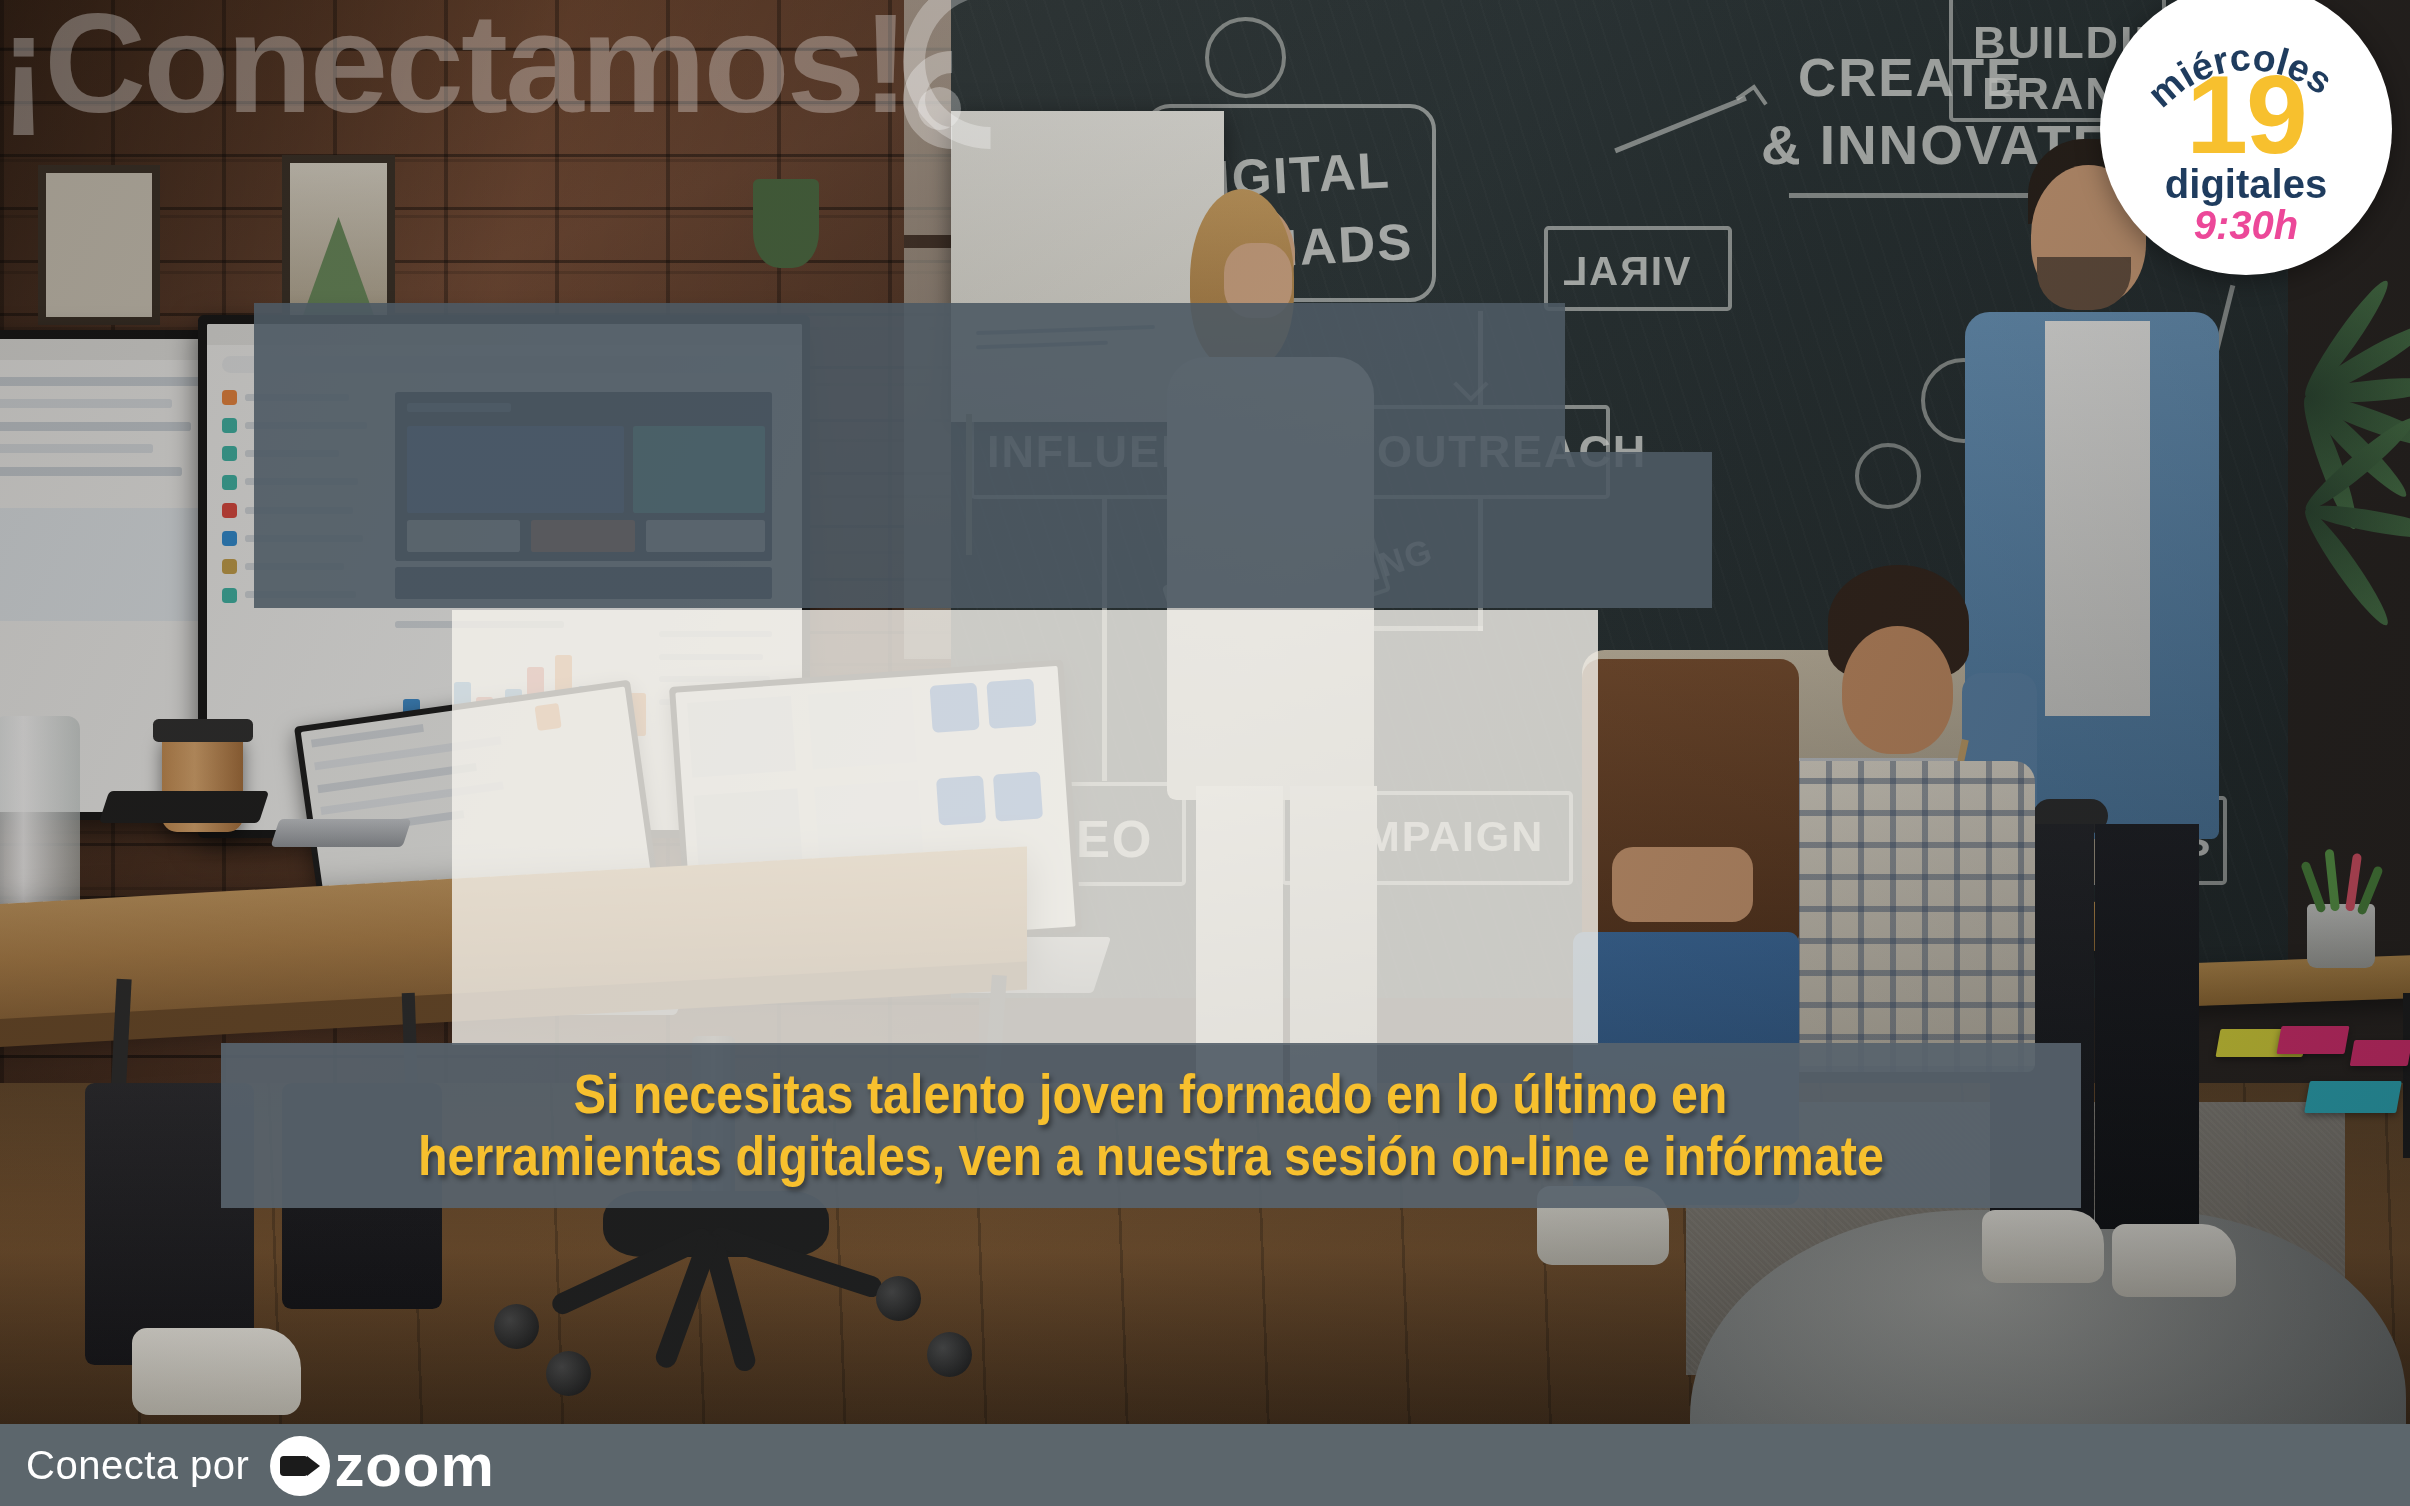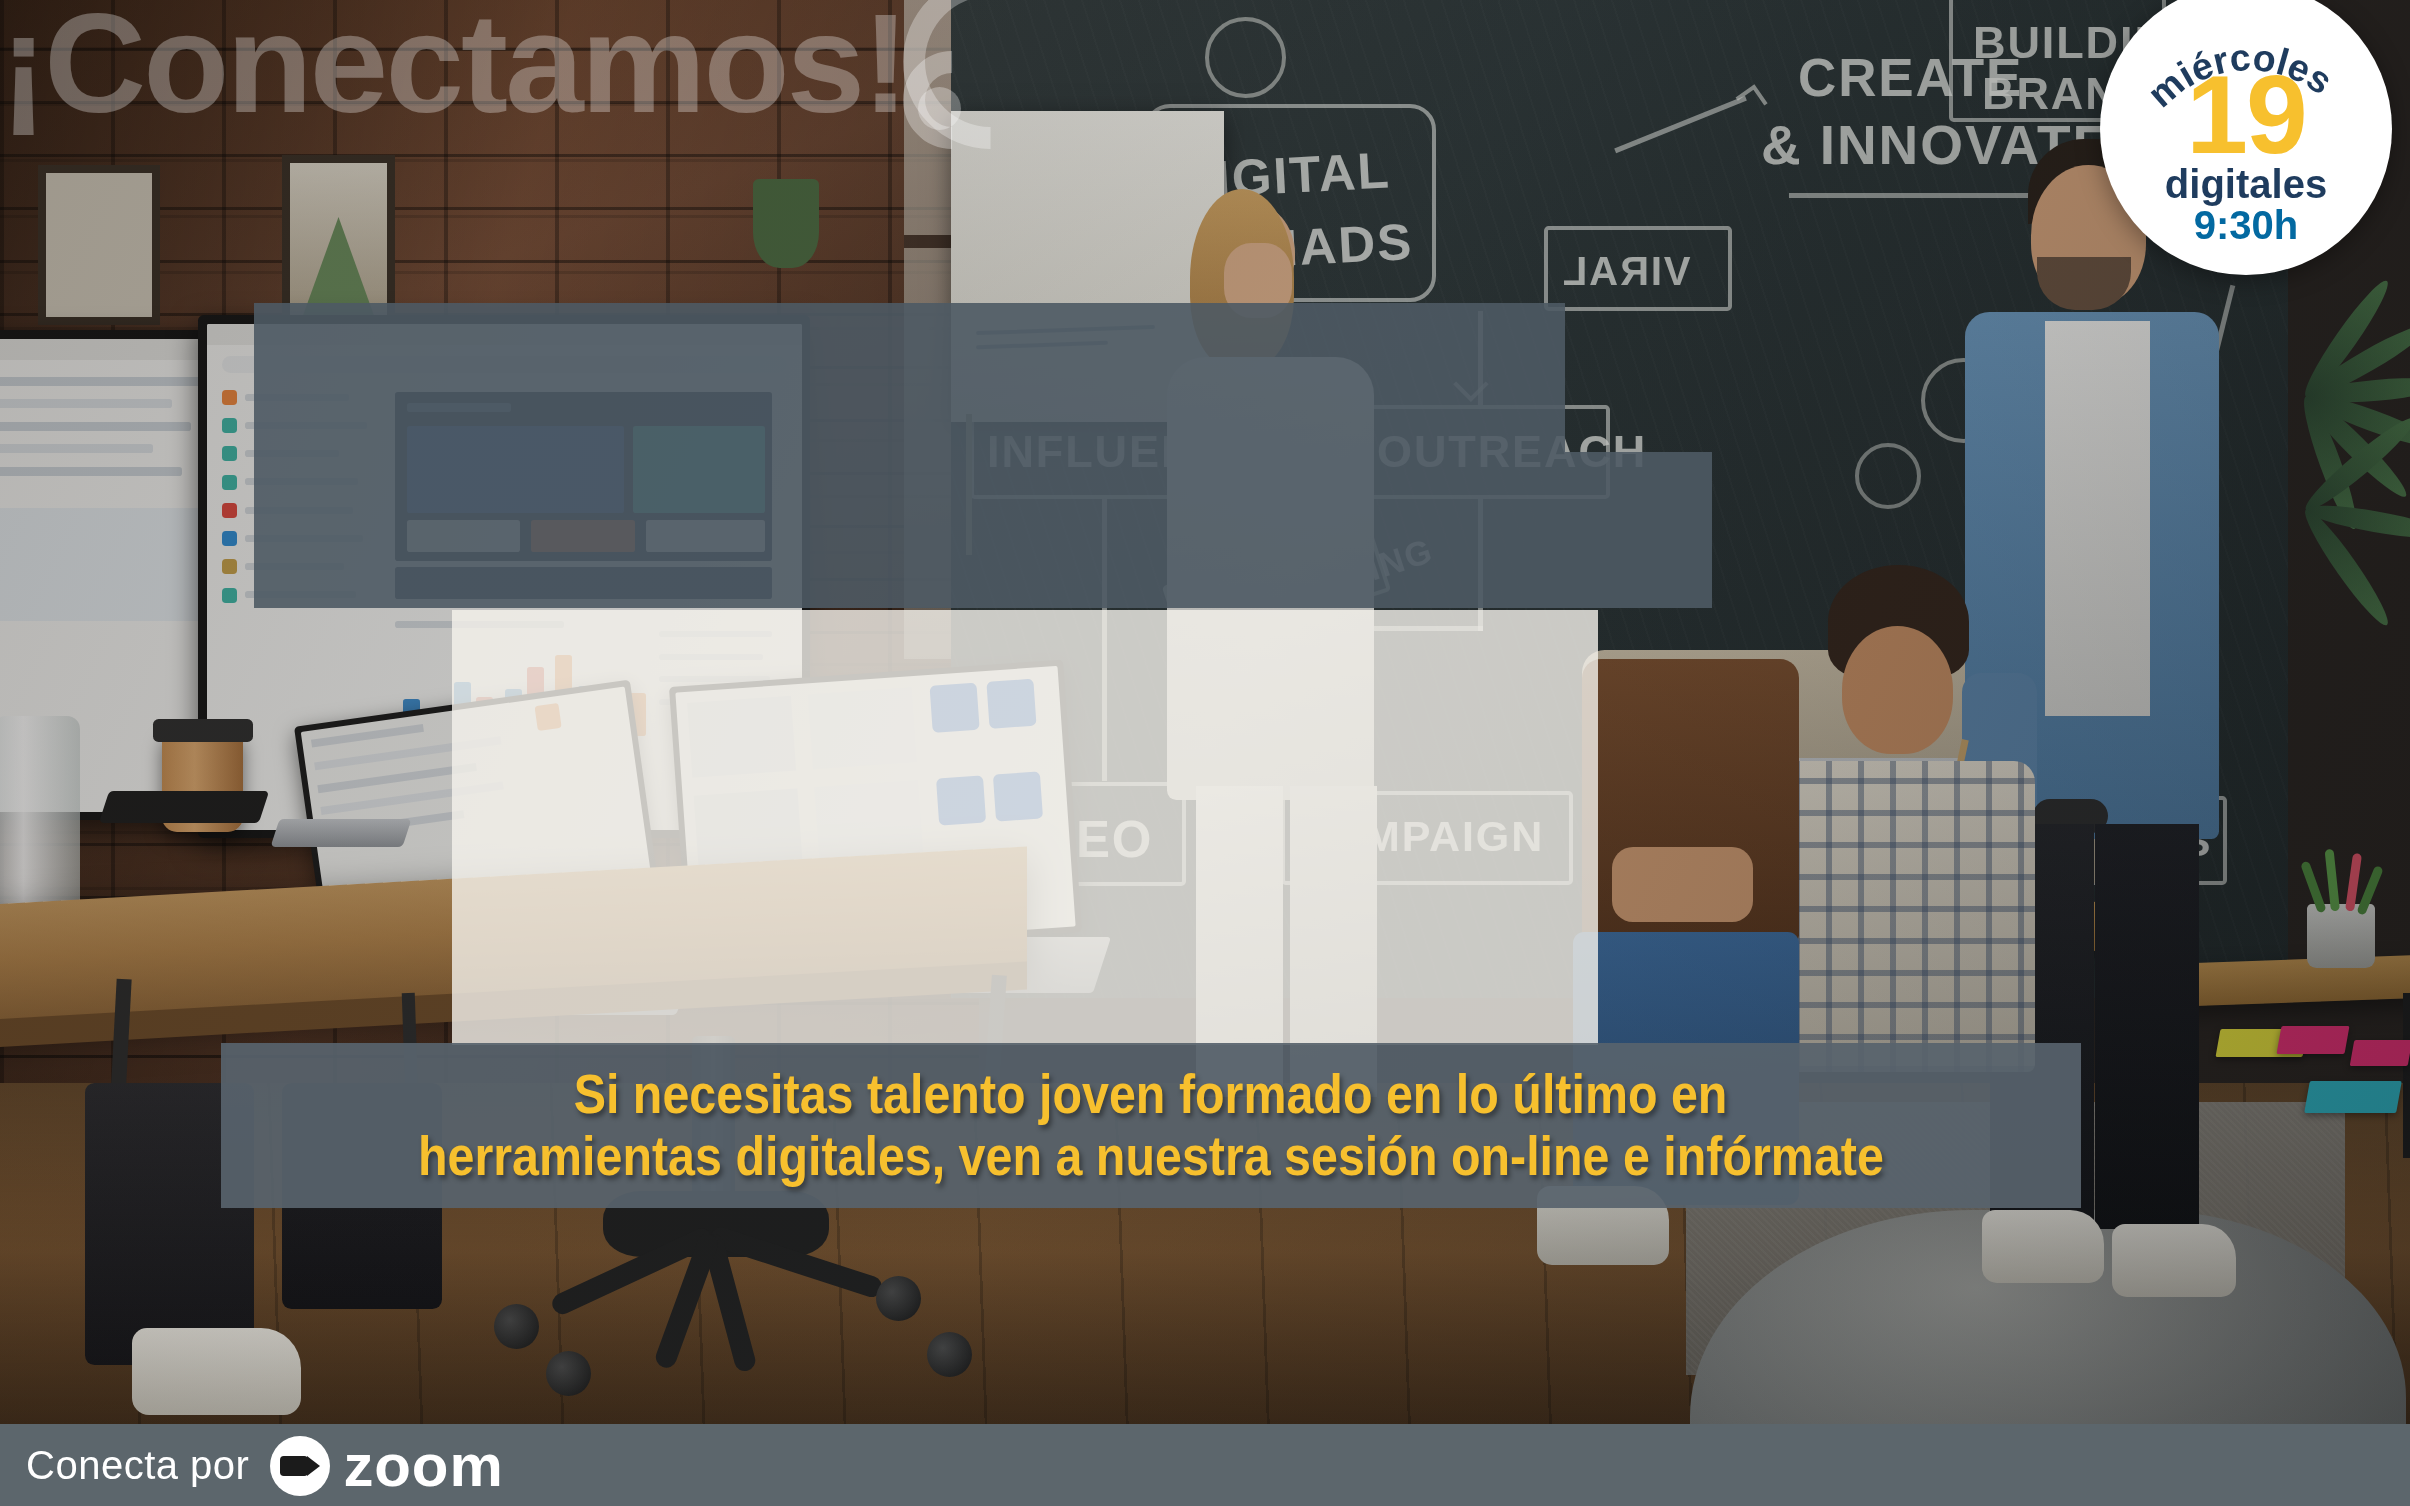--- a/index.html
+++ b/index.html
@@ -161,21 +161,21 @@
     background:rgba(255,255,255,.30); }
 
   
   #date-badge{ position:absolute; right:19px; top:-17px; width:292px; height:292px;
     border-radius:50%; background:#fff; box-shadow:0 5.6px 24.5px rgba(0,0,0,.35);
     display:flex; flex-direction:column; align-items:center; }
   #date-badge .weekday-arc{ position:absolute; left:0; top:0; width:292px; height:292px; }
   #date-badge .daynum{ margin-top:81px; font-size:111px; font-weight:700; color:#F7C02E; line-height:.92;
     letter-spacing:-1.9px; }
   #date-badge .month{ font-size:40px; font-weight:700; color:#1F3C5E; line-height:1.02; margin-top:-1.9px; }
-  #date-badge .time{ font-size:40px; font-weight:700; color:#0369a1; line-height:1.02; }
+  #date-badge .time{ font-size:40px; font-weight:700; color:#ec4899; line-height:1.02;font-style:italic; }
 
   
   .hl-panel{ position:absolute; background:rgba(78,90,100,.90); }
   #hl-row1{ left:254px; top:303px; width:1311px; height:149px; }
   #hl-row2{ left:254px; top:452px; width:1458px; height:156px; }
   #headline{ position:absolute; left:254px; top:303px; width:1469px; height:305px;
     display:flex; flex-direction:column; justify-content:center; }
   #headline .hl-line{ font-size:139px; font-weight:700; color:#F7C02E;
     font-family:"Liberation Sans Narrow","Liberation Sans",sans-serif;
     transform:scaleX(.82); transform-origin:left center;
@@ -200,21 +200,21 @@
   #cta-banner .cta-line{ font-size:55px; font-weight:700; color:#F7C02E;
     font-family:"Liberation Sans Narrow","Liberation Sans",sans-serif;
     transform:scaleX(.88); white-space:nowrap; line-height:1.06;
     text-shadow:2.8px 3.8px 5.6px rgba(0,0,0,.4); }
 
   
   #footer{ position:absolute; left:0; bottom:0; width:2411px; height:83px;
     background:#5C666C; display:flex; align-items:center; }
   #footer .conecta-por{ margin-left:26px; font-size:40px; color:#fff; font-weight:400;
     letter-spacing:0.5px; }
-  #zoom-logo{ display:flex; align-items:center; gap:13px; margin-left:21px; }
+  #zoom-logo{ display:flex; align-items:center; gap:4px; margin-left:21px; }
   #zoom-logo .cam-badge{ position:relative; width:60px; height:60px; border-radius:50%;
     background:#fff; display:flex; align-items:center; justify-content:center; }
   #zoom-logo .cam-body{ width:28px; height:20px; background:#1b1b1b; border-radius:3.8px; }
   #zoom-logo .cam-lens{ width:0; height:0; border-top:10.4px solid transparent;
     border-bottom:10.4px solid transparent; border-left:13px solid #1b1b1b; margin-left:-0.9px; }
   #zoom-logo .wordmark{ font-size:60px; font-weight:700; color:#fff; letter-spacing:0.9px;
     line-height:1; }
 </style>
 </head>
 <body>

